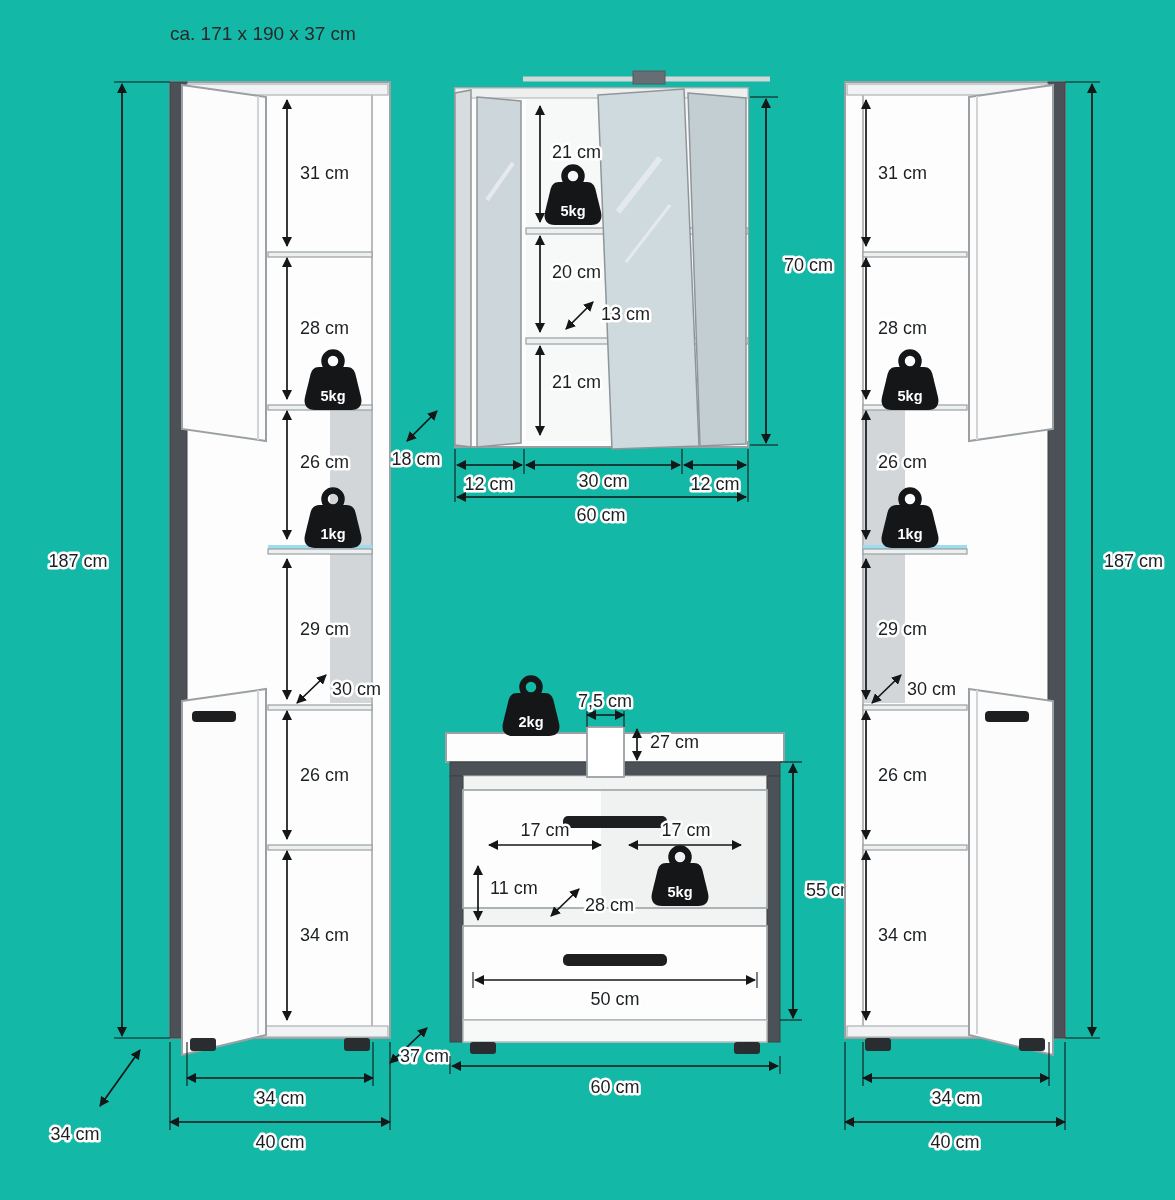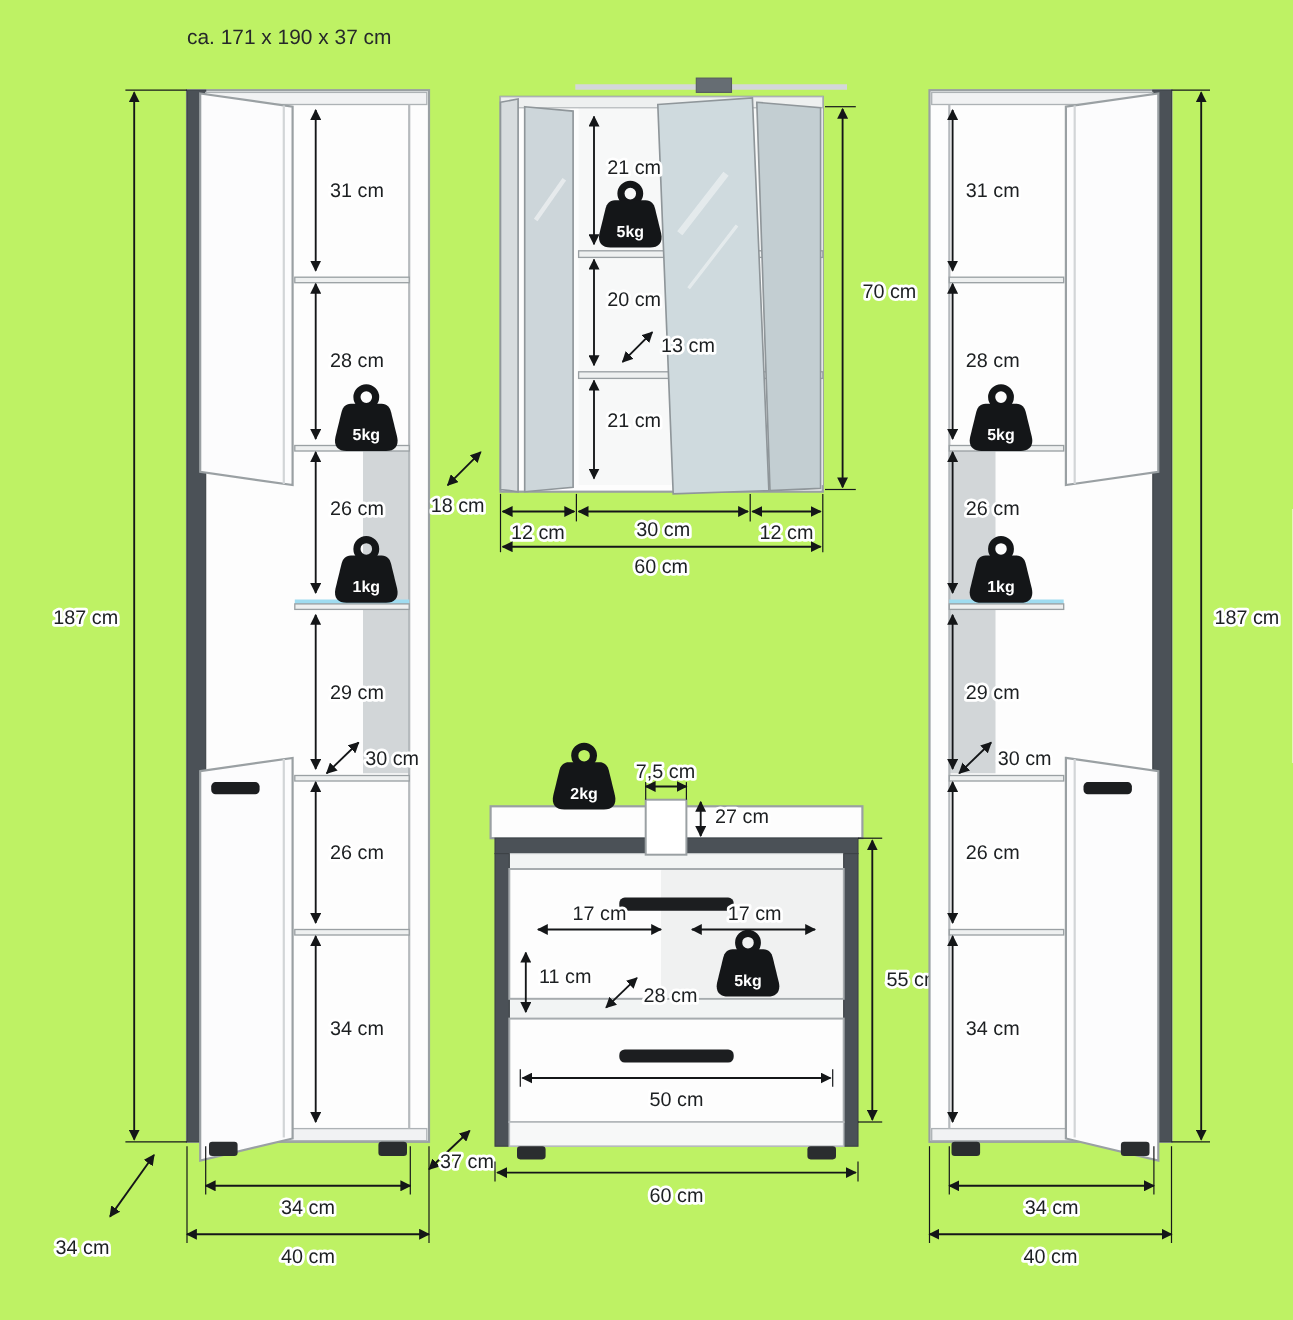--- a/index.html
+++ b/index.html
@@ -1,16 +1,16 @@
 <!DOCTYPE html>
 <html><head>
 <meta charset="utf-8">
 <style>
   html,body{margin:0;padding:0;background:#ffffff;}
-  .canvas{position:relative;width:1175px;height:1200px;background:#bef264;overflow:hidden;}
+  .canvas{position:relative;width:1175px;height:1200px;background:#14b8a6;overflow:hidden;}
   svg{display:block;}
   text{font-family:"Liberation Sans",sans-serif;}
   .title{font-size:19px;fill:#26282a;}
   .lbl{font-size:18px;fill:#1d2022;dominant-baseline:central;paint-order:stroke;stroke:#ffffff;stroke-width:5px;stroke-linejoin:round;}
   .mid{text-anchor:middle;}
   .wlbl{font-size:14.5px;font-weight:bold;fill:#ffffff;text-anchor:middle;dominant-baseline:central;paint-order:normal;stroke:none;}
   .dim{stroke:#141618;stroke-width:1.7;fill:none;}
   .ext{stroke:#16181a;stroke-width:1.1;fill:none;}
   .shelf{fill:#eef0f0;stroke:#9aa0a3;stroke-width:1.2;}
   .door{fill:#fcfcfd;stroke:#9aa0a3;stroke-width:2;}

